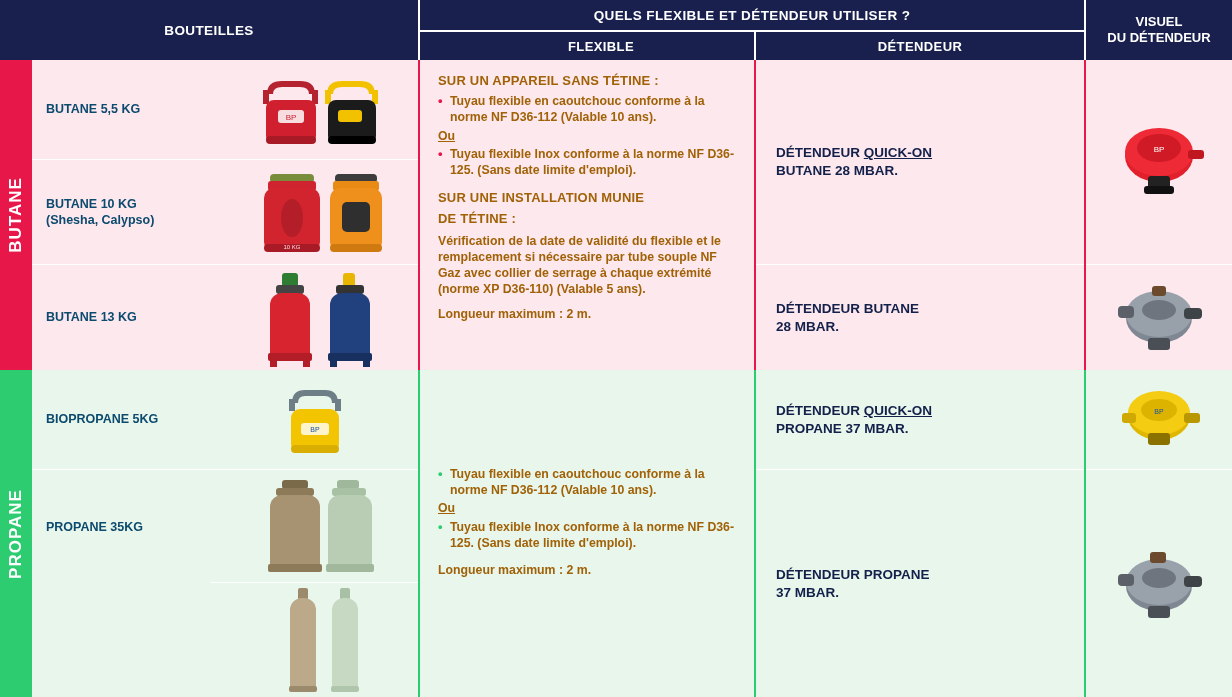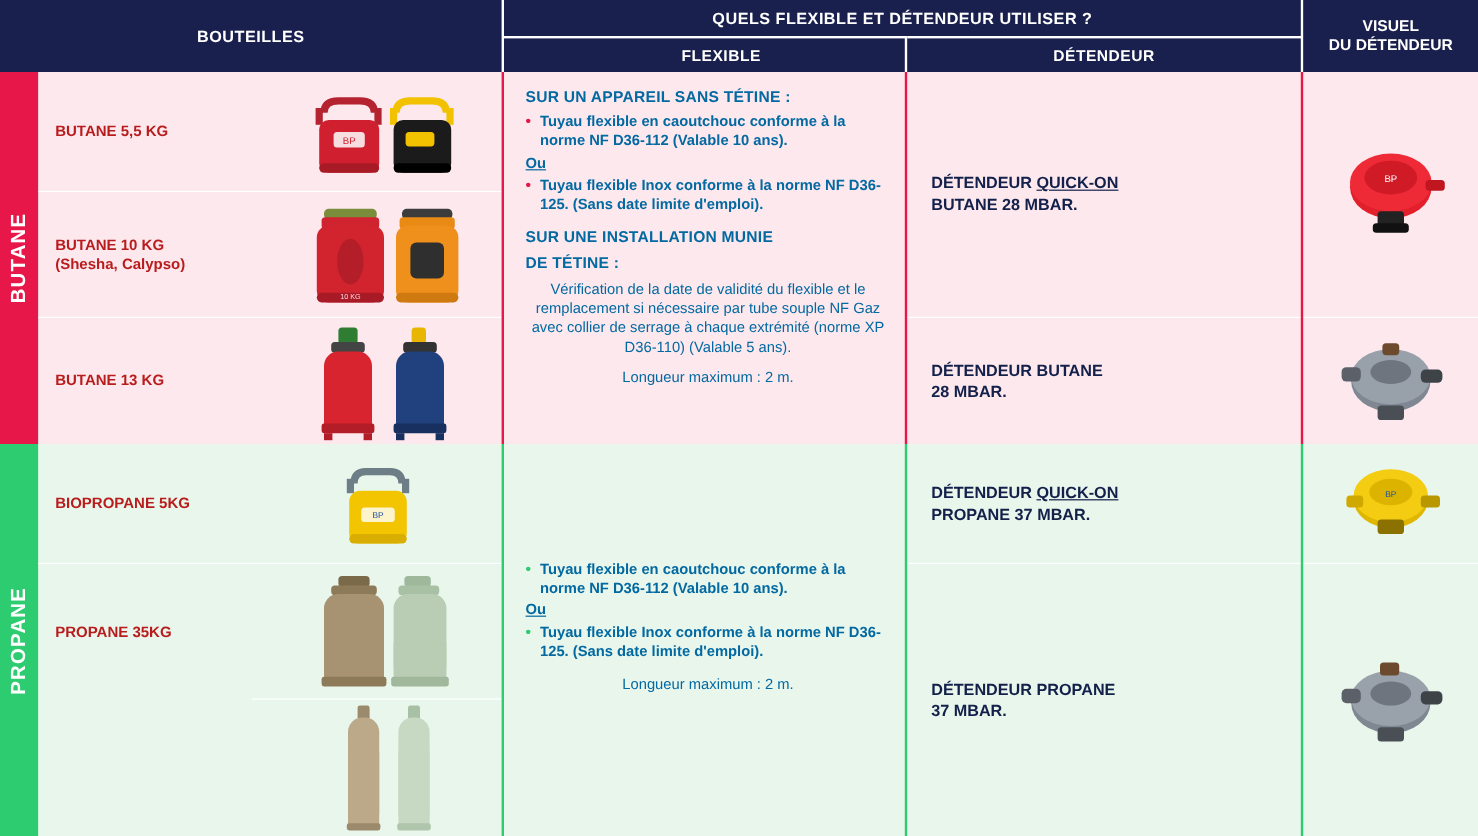--- a/index.html
+++ b/index.html
@@ -103,54 +103,54 @@
 
   .cell {
     position: relative;
     border-bottom: 1.5px solid #ffffff;
     display: flex; align-items: center;
   }
   .cell.last { border-bottom: none; }
 
   .bottle-name {
     padding-left: 14px;
-    font-size: 12.5px; font-weight: bold; color: #b91c1c;
+    font-size: 12.5px; font-weight: bold; color: #0c4a6e;
     line-height: 1.3;
   }
   .bottle-name .sub { font-weight: bold; display: block; }
 
   .img-cell { justify-content: center; }
 
   
   .vsep {
     position: absolute; top: 0; bottom: 0; width: 2px; z-index: 3;
   }
   .vsep-red { background: #e8174a; }
   .vsep-green { background: #2ecc71; }
 
   
   .txt {
     padding: 12px 14px 10px 18px;
-    font-size: 12.3px; color: #0369a1; line-height: 1.32;
+    font-size: 12.3px; color: #a16207; line-height: 1.32;
   }
   .txt h4 {
     margin: 0 0 4px 0; font-size: 13px; font-weight: bold;
     letter-spacing: .2px;
   }
   .txt .gap { height: 9px; }
   .bullet { position: relative; padding-left: 12px; margin-bottom: 2px; font-weight: bold; }
   .bullet::before {
     content: "•"; position: absolute; left: 0; top: -1px;
     font-size: 13px;
   }
   .bullet.red::before { color: #e8174a; }
   .bullet.green::before { color: #2ecc71; }
   .ou { text-decoration: underline; font-weight: bold; font-size: 12.3px; margin: 2px 0; }
   .para { margin: 0; }
-  .bold { font-weight: normal; text-align: center; }
+  .bold { font-weight: bold; }
 
   .det-text {
     padding-left: 20px;
     font-size: 13.5px; font-weight: bold; color: #13204a; line-height: 1.3;
   }
   .det-text u { text-decoration: underline; }
 
   
   svg { display: block; }
 

